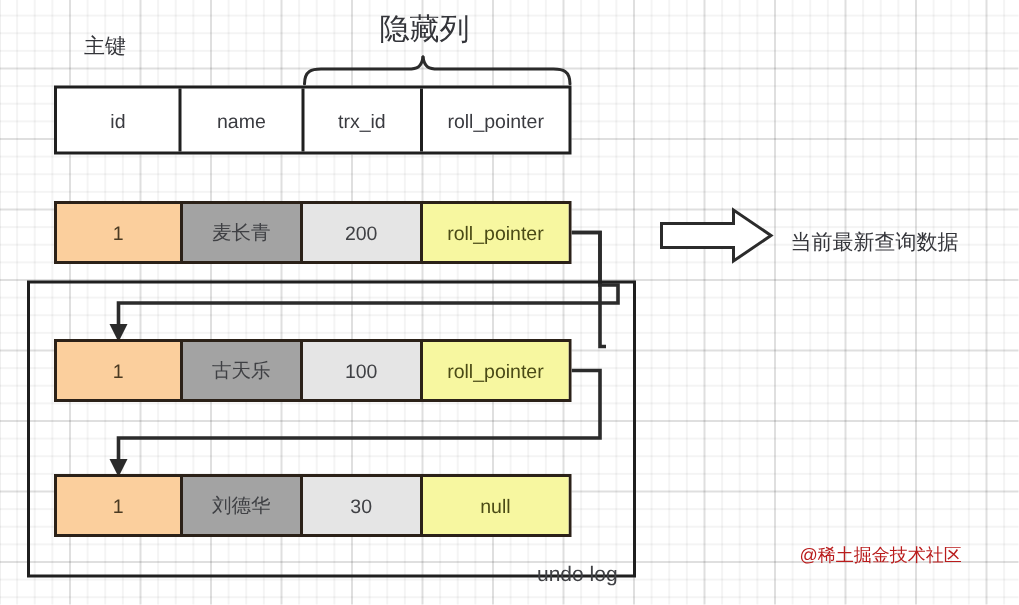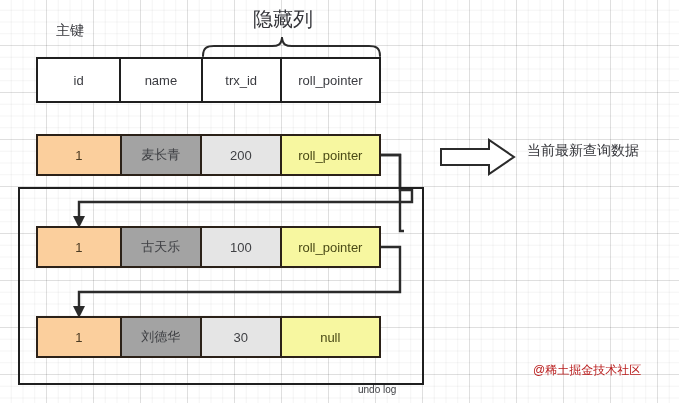--- a/index.html
+++ b/index.html
@@ -63,27 +63,27 @@
   .row1{left:36px;top:134px;}
   .row2{left:36px;top:226px;}
   .row3{left:36px;top:316px;}
 
   
   .undobox{
     position:absolute;left:18px;top:187px;width:406px;height:198px;
     border:2px solid #1f1f1f;box-sizing:border-box;background:transparent;
   }
   .undolabel{
-    position:absolute;left:358px;top:384px;font-size:10px;color:#3f4044;
+    position:absolute;left:358px;top:374px;font-size:14px;color:#3f4044;
   }
 
   
   .lbl-pk{left:56px;top:22px;font-size:14px;}
   .lbl-hidden{left:253px;top:6px;font-size:20px;}
-  .lbl-latest{left:527px;top:142px;font-size:14px;}
+  .lbl-latest{left:527px;top:153px;font-size:14px;}
   .watermark{
     position:absolute;left:533px;top:362px;font-size:12px;
     color:#b91c1c;white-space:nowrap;
   }
 </style>
 </head>
 <body>
 
 <div id="canvas"></div>
 

